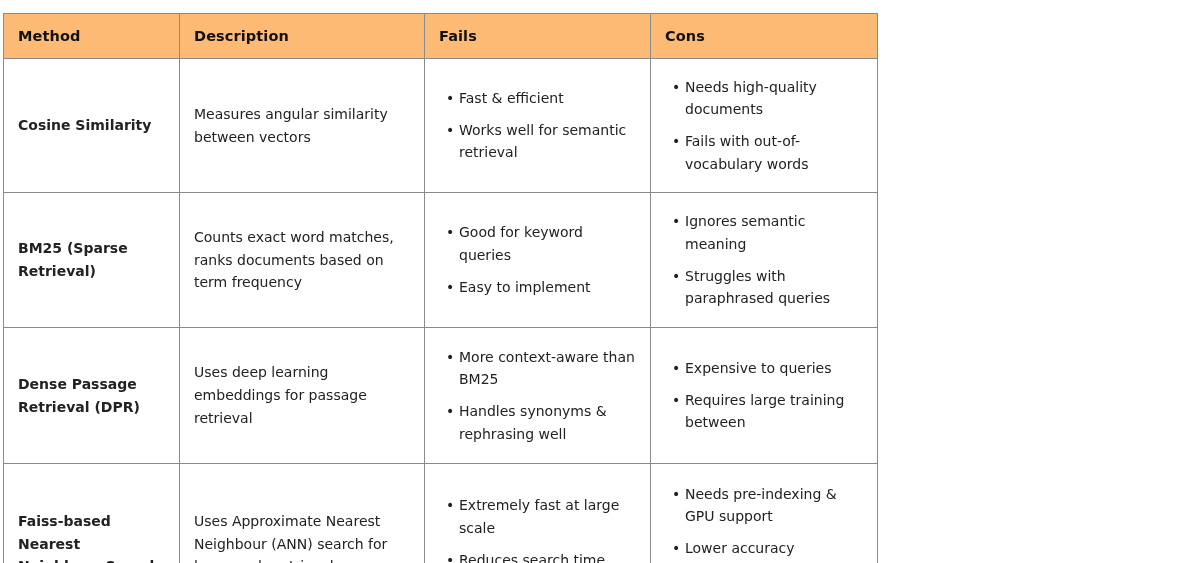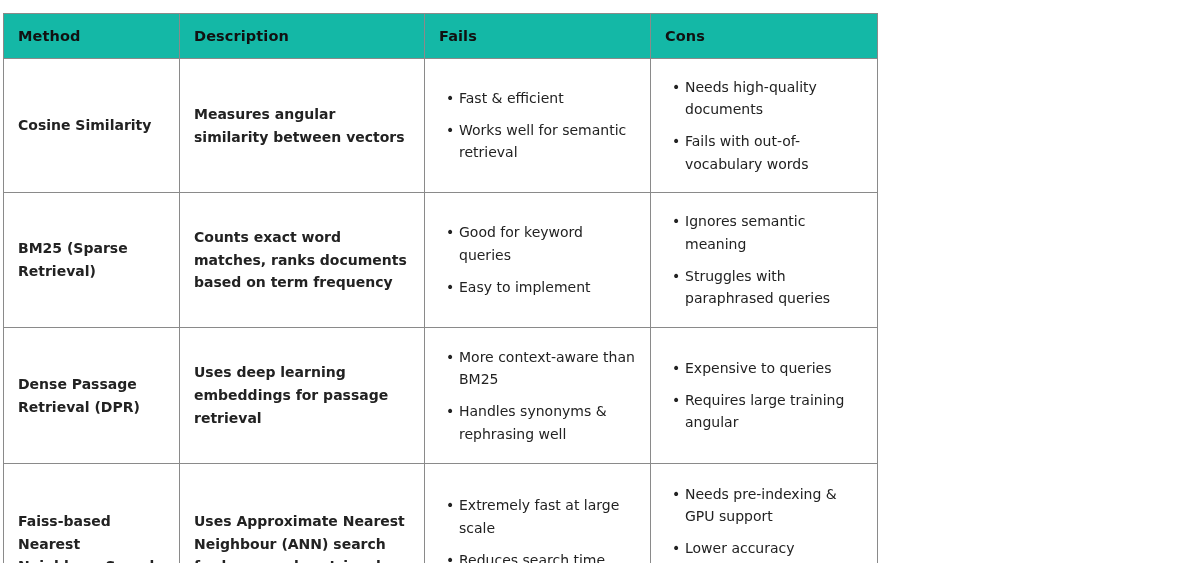--- a/index.html
+++ b/index.html
@@ -35,21 +35,21 @@
   table.comparison col.c-cons   { width: 227px; }
 
   table.comparison th,
   table.comparison td {
     border: 1px solid #8a8a8a;
     vertical-align: middle;
     text-align: left;
   }
 
   table.comparison thead th {
-    background: #14b8a6;
+    background: #fdba74;
     height: 44px;
     padding: 0 14px;
     font-size: 14.5px;
     font-weight: bold;
     color: #111111;
     letter-spacing: 0.1px;
   }
 
   table.comparison tbody td {
     padding: 10px 14px;
@@ -64,21 +64,20 @@
     font-size: 14px;
     line-height: 1.55;
     padding-left: 12px;
     padding-right: 10px;
   }
 
   td.desc-cell {
     color: #2a2a2a;
     padding-left: 15px;
     padding-right: 12px;
-    font-weight: bold;
   }
 
   td.list-cell {
     padding-left: 9px;
     padding-right: 10px;
   }
 
   ul.bullets {
     margin: 0;
     padding: 0 0 0 20px;
@@ -166,21 +165,21 @@
         <td class="desc-cell" data-name="cell-description">Uses deep learning embeddings for passage retrieval</td>
         <td class="list-cell" data-name="cell-pros">
           <ul class="bullets" data-name="pros-list">
             <li data-name="list-item"><span class="bullet-dot" data-name="bullet-icon">•</span><span data-name="list-item-label">More context-aware than BM25</span></li>
             <li data-name="list-item"><span class="bullet-dot" data-name="bullet-icon">•</span><span data-name="list-item-label">Handles synonyms &amp; rephrasing well</span></li>
           </ul>
         </td>
         <td class="list-cell" data-name="cell-cons">
           <ul class="bullets" data-name="cons-list">
             <li data-name="list-item"><span class="bullet-dot" data-name="bullet-icon">•</span><span data-name="list-item-label">Expensive to queries</span></li>
-            <li data-name="list-item"><span class="bullet-dot" data-name="bullet-icon">•</span><span data-name="list-item-label">Requires large training angular</span></li>
+            <li data-name="list-item"><span class="bullet-dot" data-name="bullet-icon">•</span><span data-name="list-item-label">Requires large training between</span></li>
           </ul>
         </td>
       </tr>
 
       <tr data-name="table-row">
         <td class="method-cell" data-name="cell-method">Faiss-based Nearest Neighbour Search</td>
         <td class="desc-cell" data-name="cell-description">Uses Approximate Nearest Neighbour (ANN) search for large-scale retrieval</td>
         <td class="list-cell" data-name="cell-pros">
           <ul class="bullets" data-name="pros-list">
             <li data-name="list-item"><span class="bullet-dot" data-name="bullet-icon">•</span><span data-name="list-item-label">Extremely fast at large scale</span></li>

